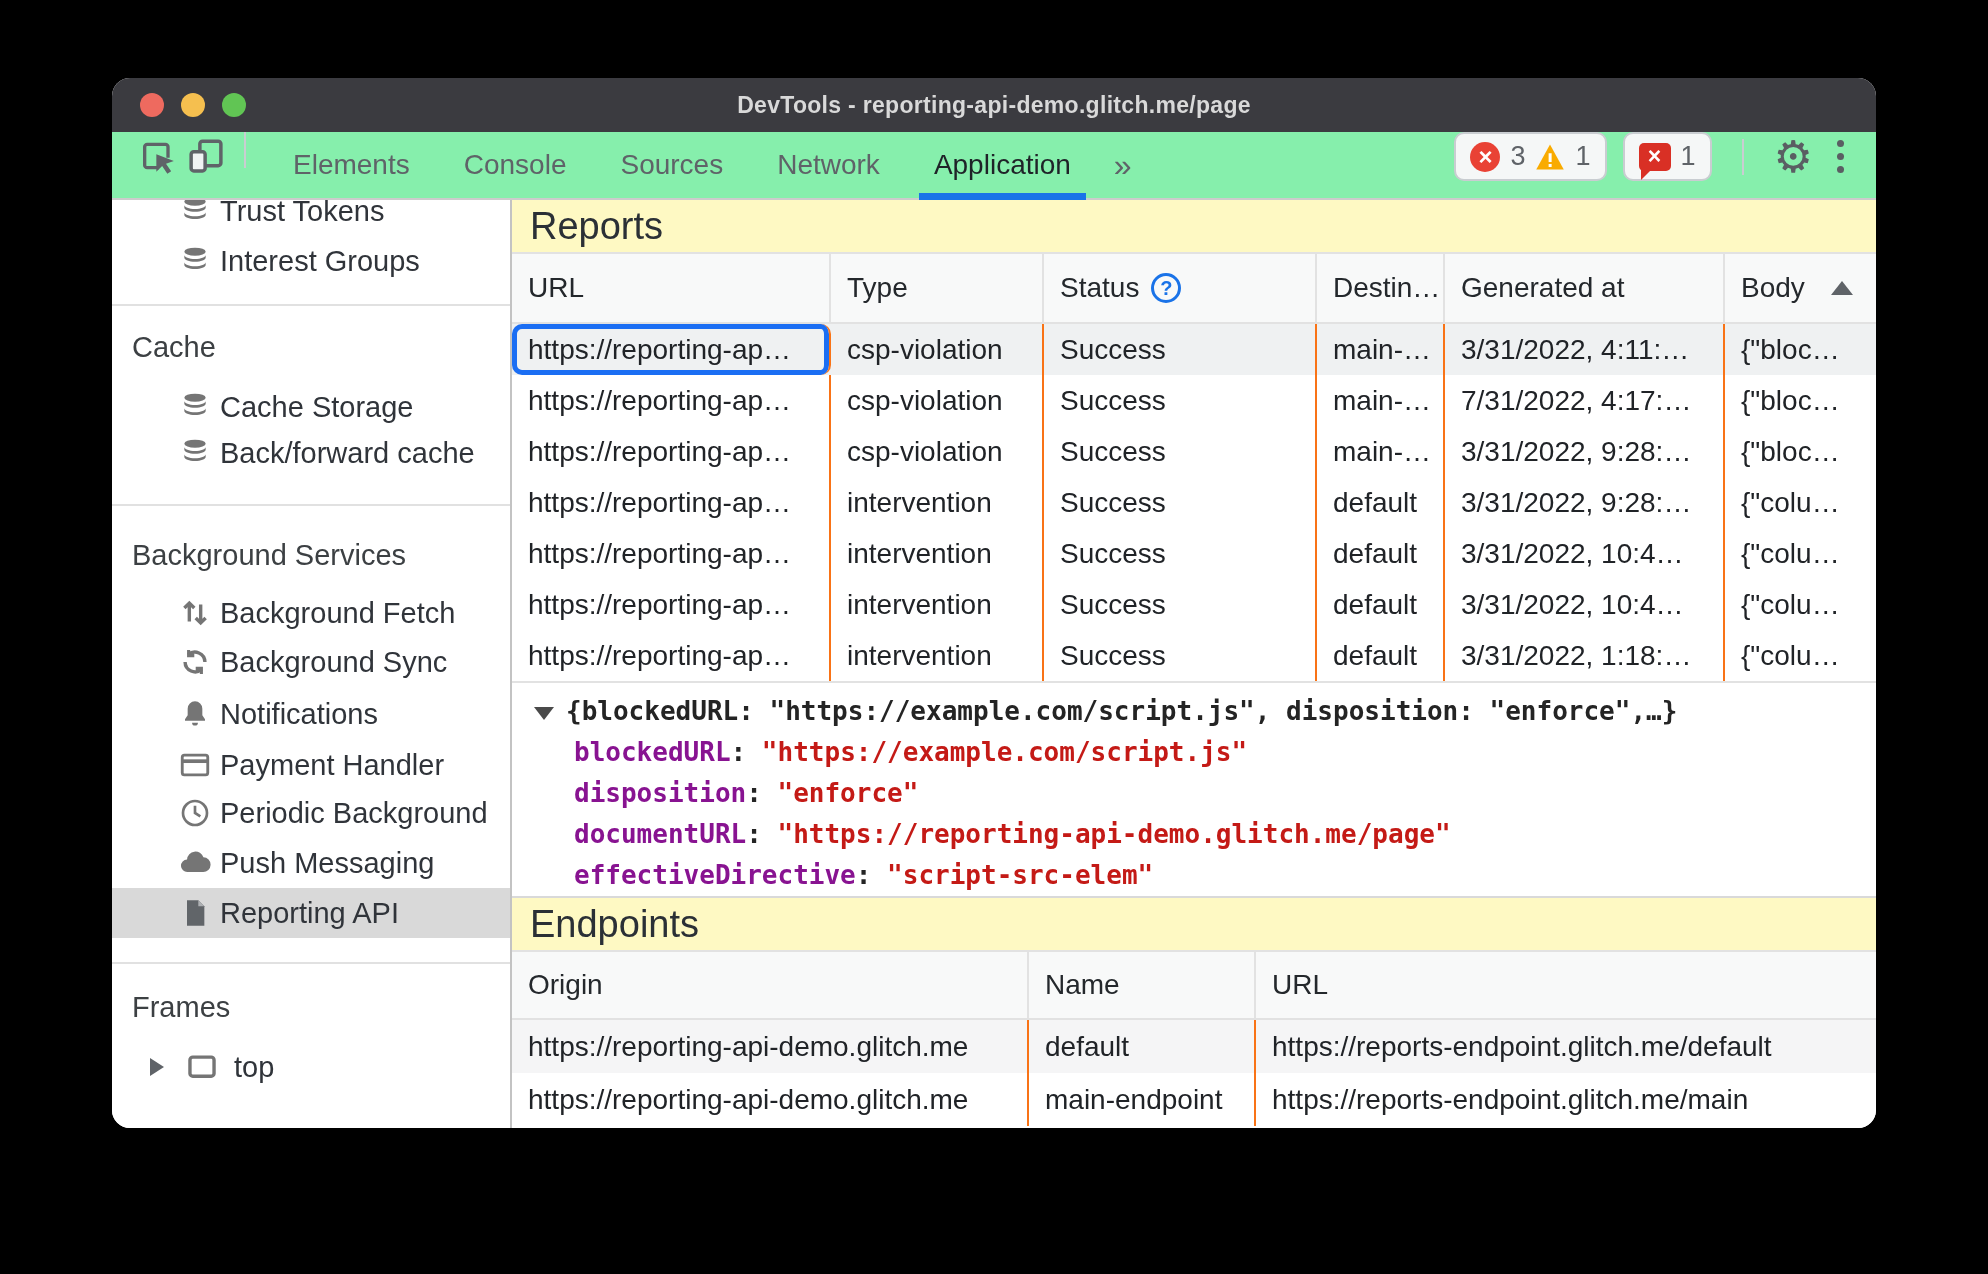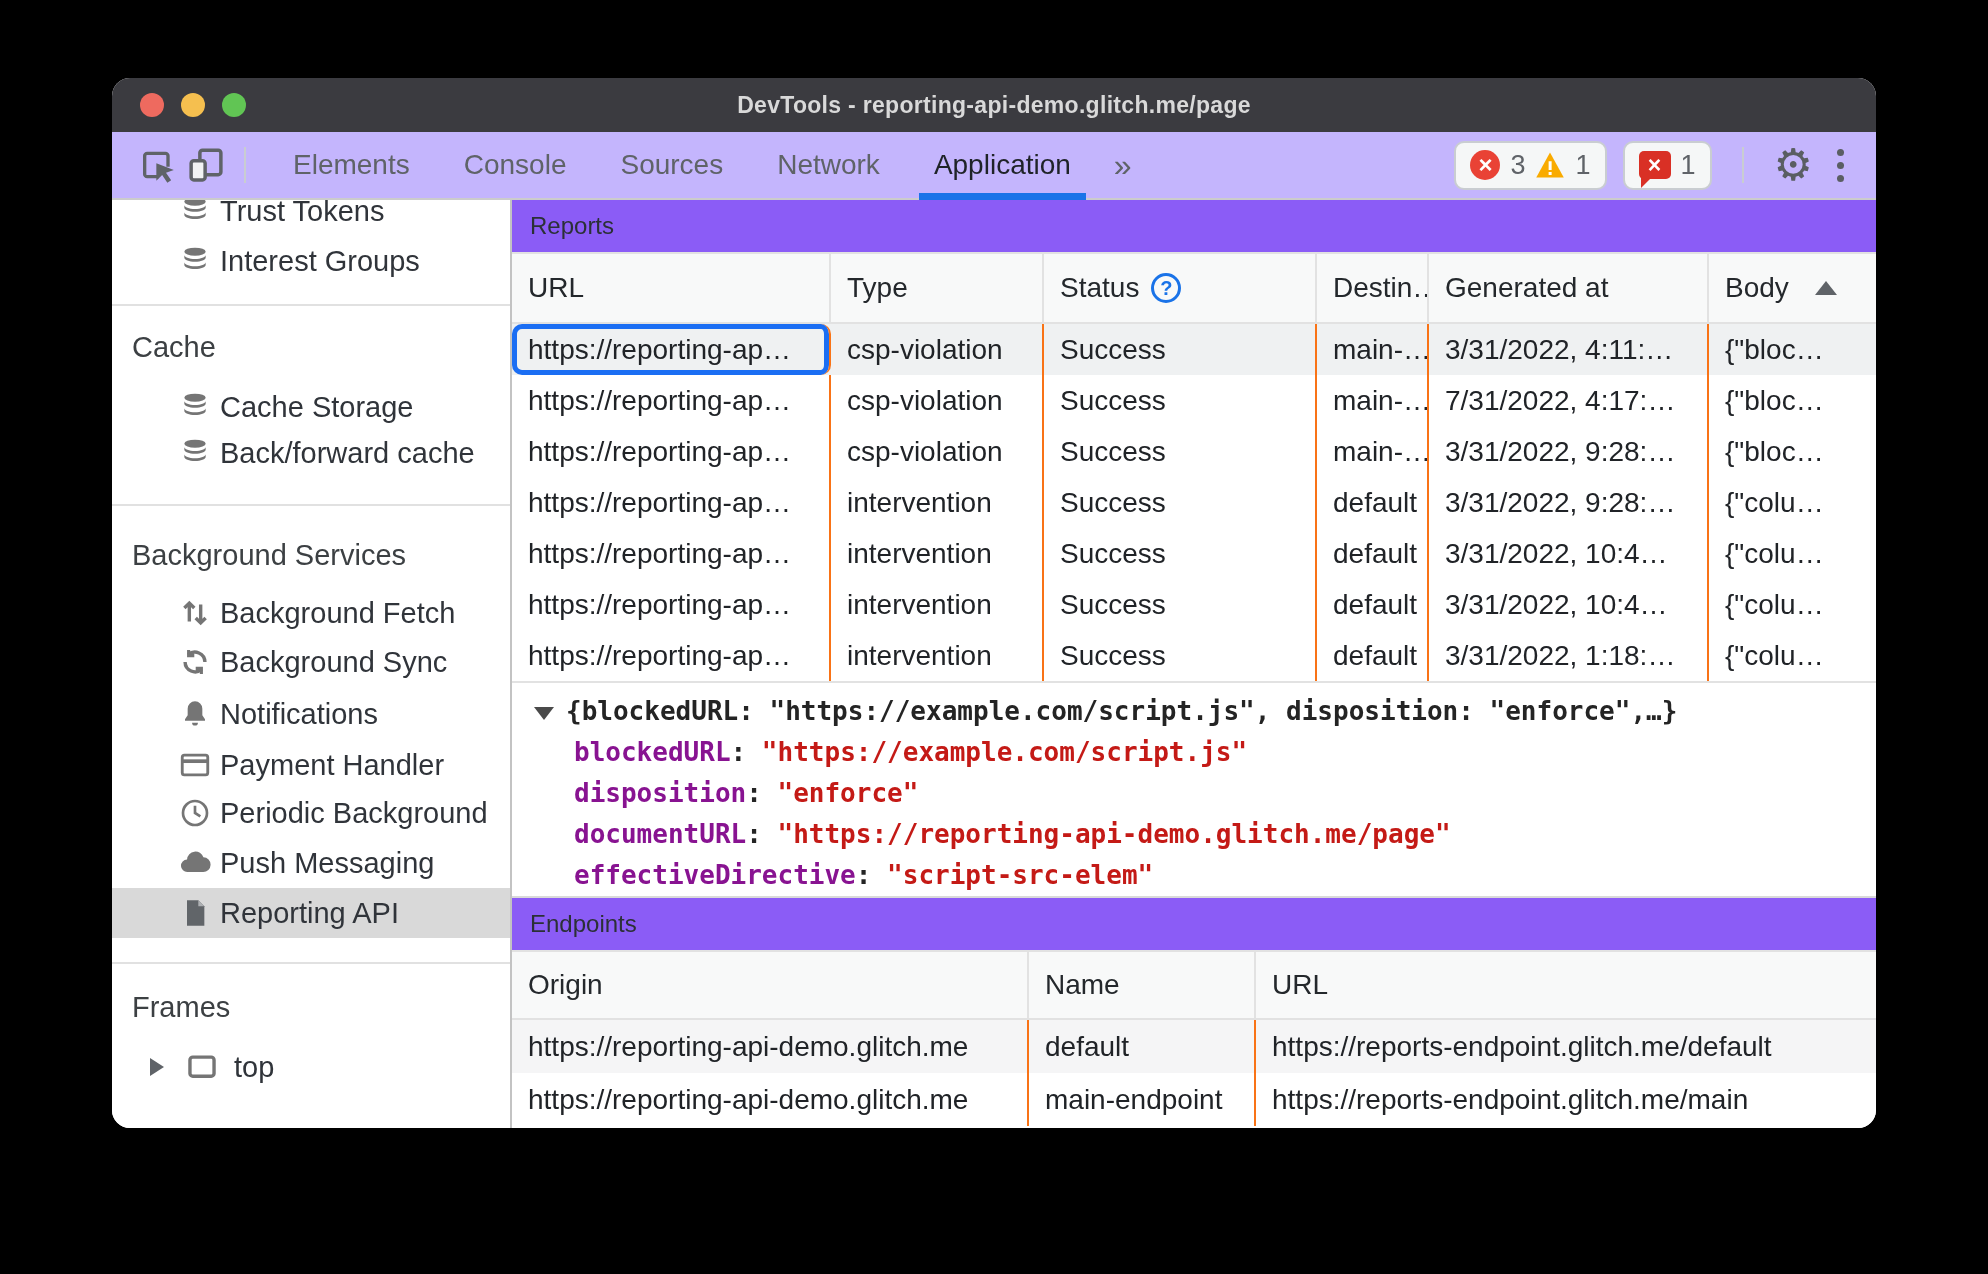--- a/index.html
+++ b/index.html
@@ -10,21 +10,21 @@
     box-shadow:0 50px 120px rgba(0,0,0,.85); }
 
   
   .titlebar { flex:0 0 54px; background:#3b3b40; position:relative; display:flex; align-items:center; justify-content:center; }
   .lights { position:absolute; left:28px; top:0; height:100%; display:flex; align-items:center; gap:17px; }
   .light { width:24px; height:24px; border-radius:50%; }
   .light.red { background:#ee6a5f; } .light.yellow { background:#f5bf4f; } .light.green { background:#61c554; }
   .wtitle { color:#d9d9d9; font-size:23px; font-weight:bold; letter-spacing:.3px; }
 
   
-  .toolbar { flex:0 0 68px; background:#c4b5fd; border-bottom:2px solid #cccccc; display:flex; align-items:center; padding:0 24px 0 22px; position:relative; }
+  .toolbar { flex:0 0 68px; background:#86efac; border-bottom:2px solid #cccccc; display:flex; align-items:flex-start; padding:0 24px 0 22px; position:relative; }
   .tb-icon { display:flex; align-items:center; justify-content:center; width:48px; height:48px; }
   .tb-divider { width:2px; height:36px; background:#c9cdd1; margin:0 14px; }
   .tabs { display:flex; height:100%; align-items:stretch; margin-left:6px; }
   .tab { display:flex; align-items:center; padding:0 27px; font-size:28px; color:#5f6368; position:relative; cursor:default; }
   .tab.selected { color:#1f2328; }
   .tab.selected::after { content:""; position:absolute; left:12px; right:12px; bottom:-2px; height:7px; background:#1a73e8; }
   .more-tabs { display:flex; align-items:center; padding:0 16px; font-size:32px; color:#5f6368; }
   .tb-right { margin-left:auto; display:flex; align-items:center; gap:16px; }
   .badge-group { display:flex; align-items:center; gap:10px; border:2px solid #c9cdd1; border-radius:10px; padding:7px 14px; background:#f5f7f7; }
   .count { font-size:27px; color:#5f6368; }
@@ -40,32 +40,32 @@
   .sidebar { flex:0 0 400px; border-right:2px solid #c3c3c3; position:relative; overflow:hidden; background:#fff; }
   .s-item { position:absolute; left:0; width:100%; height:50px; font-size:29px; color:#30343a; }
   .s-item .sicon { position:absolute; left:63px; top:50%; transform:translateY(-50%); width:40px; height:40px; display:flex; align-items:center; justify-content:center; }
   .s-item .slabel { position:absolute; left:108px; top:50%; transform:translateY(-50%); white-space:nowrap; }
   .s-item.selected { background:#d9d9d9; }
   .s-header { position:absolute; left:20px; height:50px; display:flex; align-items:center; font-size:29px; color:#3c4043; }
   .s-div { position:absolute; left:0; width:100%; height:2px; background:#e1e1e1; }
   .expander { position:absolute; left:38px; top:50%; transform:translateY(-50%); width:0; height:0; border-left:14px solid #5f6368; border-top:9px solid transparent; border-bottom:9px solid transparent; }
 
   .main { flex:1; display:flex; flex-direction:column; min-width:0; background:#fff; }
-  .section-bar { flex:0 0 54px; background:#8b5cf6; border-bottom:2px solid #e2e2e2; display:flex; align-items:center; padding-left:18px; font-size:24px; color:#2b3036; }
+  .section-bar { flex:0 0 54px; background:#fef9c3; border-bottom:2px solid #e2e2e2; display:flex; align-items:center; padding-left:18px; font-size:38px; color:#2b3036; }
   .section-bar.ep { border-top:2px solid #d9d9d9; flex-basis:56px; }
 
   .grid-header { flex:0 0 70px; display:flex; background:#f8f9f9; border-bottom:2px solid #e2e2e2; font-size:28px; color:#24282c; }
   .gh-cell { display:flex; align-items:center; padding-left:16px; border-right:2px solid #e2e2e2; overflow:hidden; white-space:nowrap; gap:12px; }
   .grid-row { flex:0 0 51px; display:flex; font-size:28px; color:#202327; }
   .gr-cell { display:flex; align-items:center; padding-left:16px; border-right:2px solid #f97316; overflow:hidden; white-space:nowrap; }
   .grid-row.selected { background:#eff1f2; }
   .gr-cell.focused { box-shadow:inset 0 0 0 5px #1b6ef3; border-radius:10px; }
   .grid-bottom { flex:0 0 2px; background:#e2e2e2; }
 
-  .c-url{width:319px;} .c-type{width:213px;} .c-status{width:273px;} .c-dest{width:112px;} .c-gen{width:280px;} .c-body{flex:1; border-right:none;}
+  .c-url{width:319px;} .c-type{width:213px;} .c-status{width:273px;} .c-dest{width:128px;} .c-gen{width:280px;} .c-body{flex:1; border-right:none;}
   .e-origin{width:517px;} .e-name{width:227px;} .e-url{flex:1; border-right:none;}
   .ep-row { flex:0 0 53px; }
   .ep-row.striped { background:#f5f5f6; }
   .ep-header { flex-basis:68px; }
 
   .help-ico { width:30px; height:30px; border:3px solid #1a73e8; border-radius:50%; color:#1a73e8; font-size:20px; font-weight:bold; display:flex; align-items:center; justify-content:center; flex:0 0 auto; }
   .sort-up { width:0; height:0; border-left:11px solid transparent; border-right:11px solid transparent; border-bottom:14px solid #5f6368; margin-left:14px; }
 
   
   .detail { flex:0 0 213px; padding:8px 0 0 22px; font-family:"DejaVu Sans Mono",monospace; font-size:26px; color:#242424; overflow:hidden; background:#fff; }

